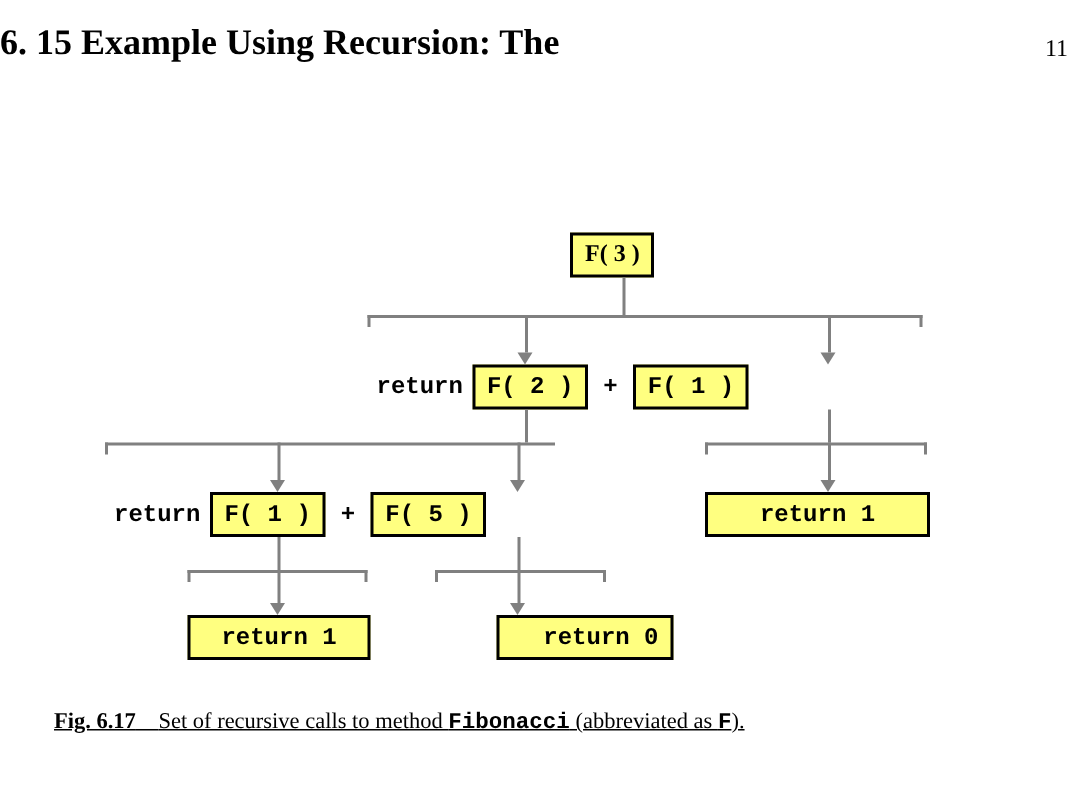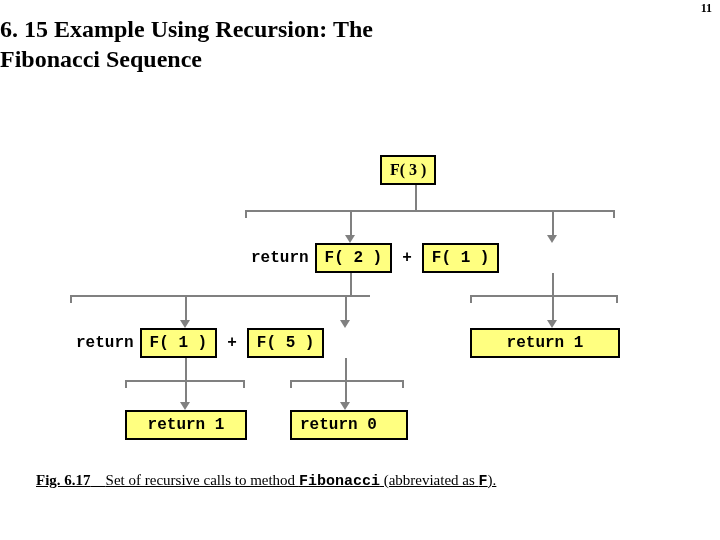--- a/index.html
+++ b/index.html
@@ -7,24 +7,23 @@
     padding: 0;
     width: 720px;
     height: 540px;
     background: #fff;
     font-family: "Times New Roman", serif;
     position: relative;
     color: #000;
   }
   .page-number {
     position: absolute;
-    top: 1px;
+    top: 24px;
     right: 8px;
-    font-size: 12px;
-    font-weight: bold;
+    font-size: 16px;
   }
   .title {
     text-align: left;
     font-weight: bold;
     font-size: 24px;
     margin-top: 14px;
     line-height: 1.25;
   }
   .stage {
     position: absolute;
@@ -76,21 +75,20 @@
   .caption .fignum { font-weight: bold; }
   .caption .mono { font-family: "Courier New", monospace; font-weight: bold; }
 </style>
 </head>
 <body>
 
 <div class="page-number">11</div>
 
 <div class="title">
   <div>6. 15  Example Using Recursion: The</div>
-  <div>Fibonacci Sequence</div>
 </div>
 
 <div class="stage">
 
   <div class="node" style="left:380px; top:155px;font-family:Liberation Serif, serif;">
     <span class="box">F( 3 )</span>
   </div>
 
   <div class="connector" style="left:415px; top:185px; width:2px; height:25px;"></div>
 
@@ -155,21 +153,21 @@
   <div class="connector" style="left:345px; top:380px; width:2px; height:22px;"></div>
   <div class="arrowhead" style="left:340px; top:402px;"></div>
   <div class="connector" style="left:290px; top:380px; width:2px; height:8px;"></div>
   <div class="connector" style="left:402px; top:380px; width:2px; height:8px;"></div>
 
   <div class="node" style="left:125px; top:410px;">
     <span class="box" style="width:102px; text-align:center;">return 1</span>
   </div>
 
   <div class="node" style="left:290px; top:410px;">
-    <span class="box" style="width:98px; text-align:left;">return 0</span>
+    <span class="box" style="width:98px; text-align:right;margin-left:41px;">return 0</span>
   </div>
 
 </div>
 
 <div class="caption">
   <span class="fignum">Fig. 6.17</span>
   &nbsp;&nbsp;
   <span>Set of recursive calls to method </span><span class="mono">Fibonacci</span><span> (abbreviated as </span><span class="mono">F</span><span>).</span>
 </div>
 

